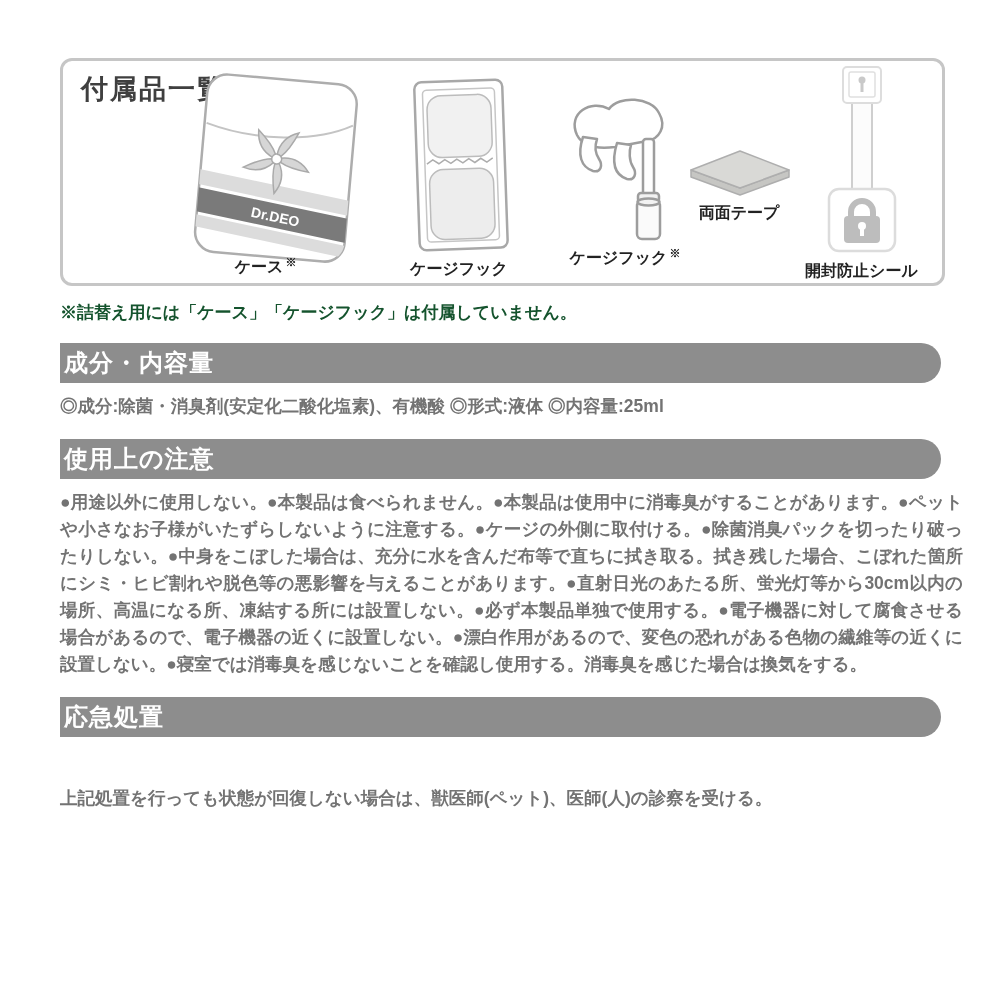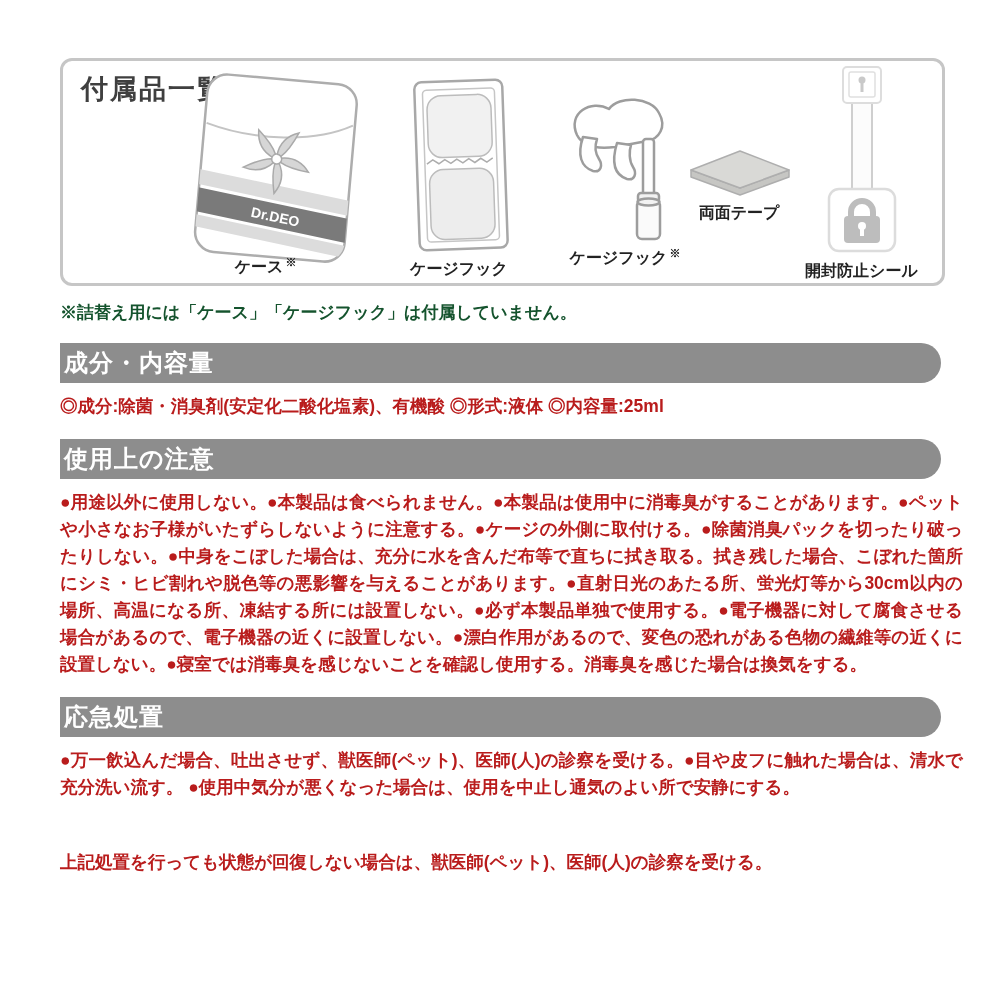--- a/index.html
+++ b/index.html
@@ -87,21 +87,21 @@
     font-size: 24px;
     font-weight: bold;
     letter-spacing: 1px;
   }
   .section p {
     width: 903px;
     margin: 10px 0 0 0;
     font-size: 17.5px;
     line-height: 27px;
     font-weight: 600;
-    color: #b91c1c;
+    color: #737373;
     text-align: justify;
   }
   .section p.strong { font-weight: 800; margin-top: 48px; }
 
   svg { display: block; }
 </style>
 </head>
 <body>
 
 <div class="page">
@@ -223,17 +223,16 @@
       <span class="section-heading">使用上の注意</span>
     </div>
     <p>●用途以外に使用しない。●本製品は食べられません。●本製品は使用中に消毒臭がすることがあります。●ペットや小さなお子様がいたずらしないように注意する。●ケージの外側に取付ける。●除菌消臭パックを切ったり破ったりしない。●中身をこぼした場合は、充分に水を含んだ布等で直ちに拭き取る。拭き残した場合、こぼれた箇所にシミ・ヒビ割れや脱色等の悪影響を与えることがあります。●直射日光のあたる所、蛍光灯等から30cm以内の場所、高温になる所、凍結する所には設置しない。●必ず本製品単独で使用する。●電子機器に対して腐食させる場合があるので、電子機器の近くに設置しない。●漂白作用があるので、変色の恐れがある色物の繊維等の近くに設置しない。●寝室では消毒臭を感じないことを確認し使用する。消毒臭を感じた場合は換気をする。</p>
   </div>
 
 
   <div class="section">
     <div class="section-bar">
       <span class="section-heading">応急処置</span>
     </div>
-    <p>●万一飲込んだ場合、吐出させず、獣医師(ペット)、医師(人)の診察を受ける。●目や皮フに触れた場合は、清水で充分洗い流す。 ●使用中気分が悪くなった場合は、使用を中止し通気のよい所で安静にする。</p>
     <p class="strong">上記処置を行っても状態が回復しない場合は、獣医師(ペット)、医師(人)の診察を受ける。</p>
   </div>
 
 </div>
 
 </body></html>

